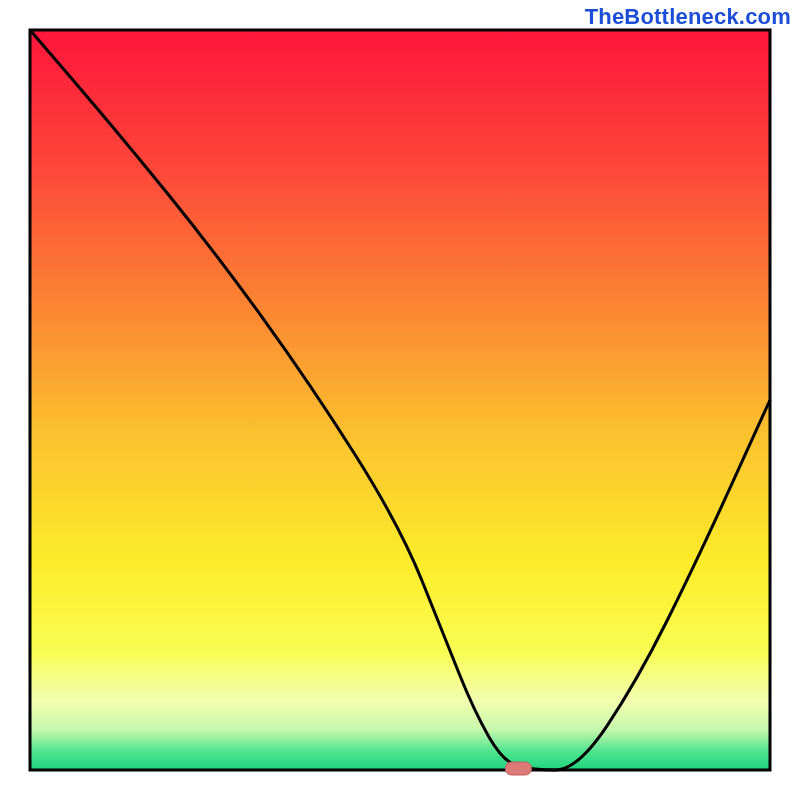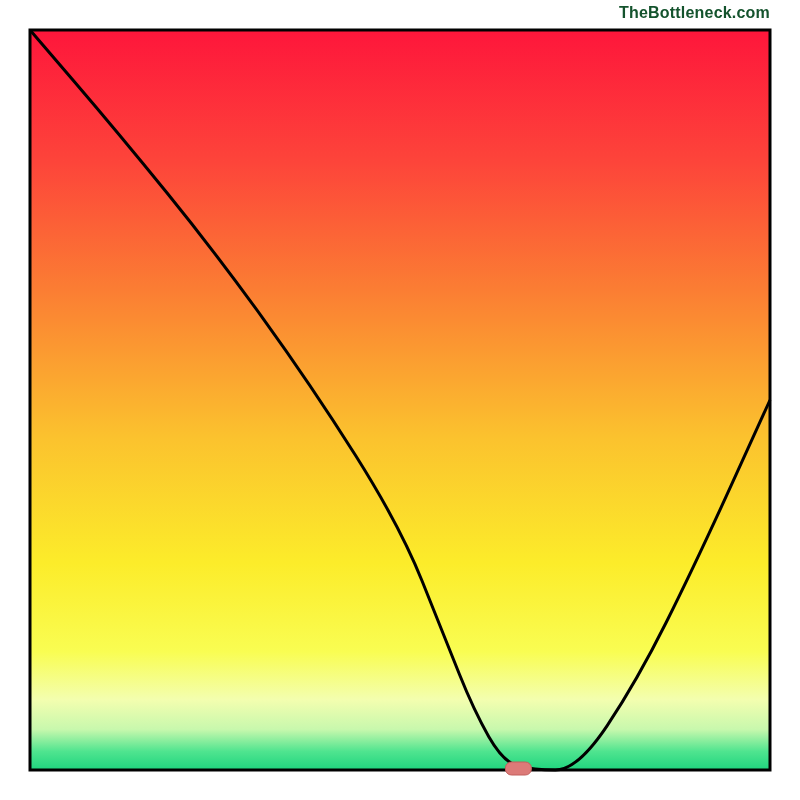--- a/index.html
+++ b/index.html
@@ -11,24 +11,24 @@
     font-family: Arial, Helvetica, sans-serif;
   }
   .container {
     position: relative;
     width: 800px;
     height: 800px;
   }
   .watermark {
     position: absolute;
     top: 4px;
-    right: 30px;
-    font-size: 16px;
+    right: 9px;
+    font-size: 22px;
     font-weight: 600;
-    color: #14532d;
+    color: #1d4ed8;
     letter-spacing: 0.2px;
     z-index: 10;
   }
   svg.chart {
     position: absolute;
     top: 0;
     left: 0;
   }
 </style>
 </head>

